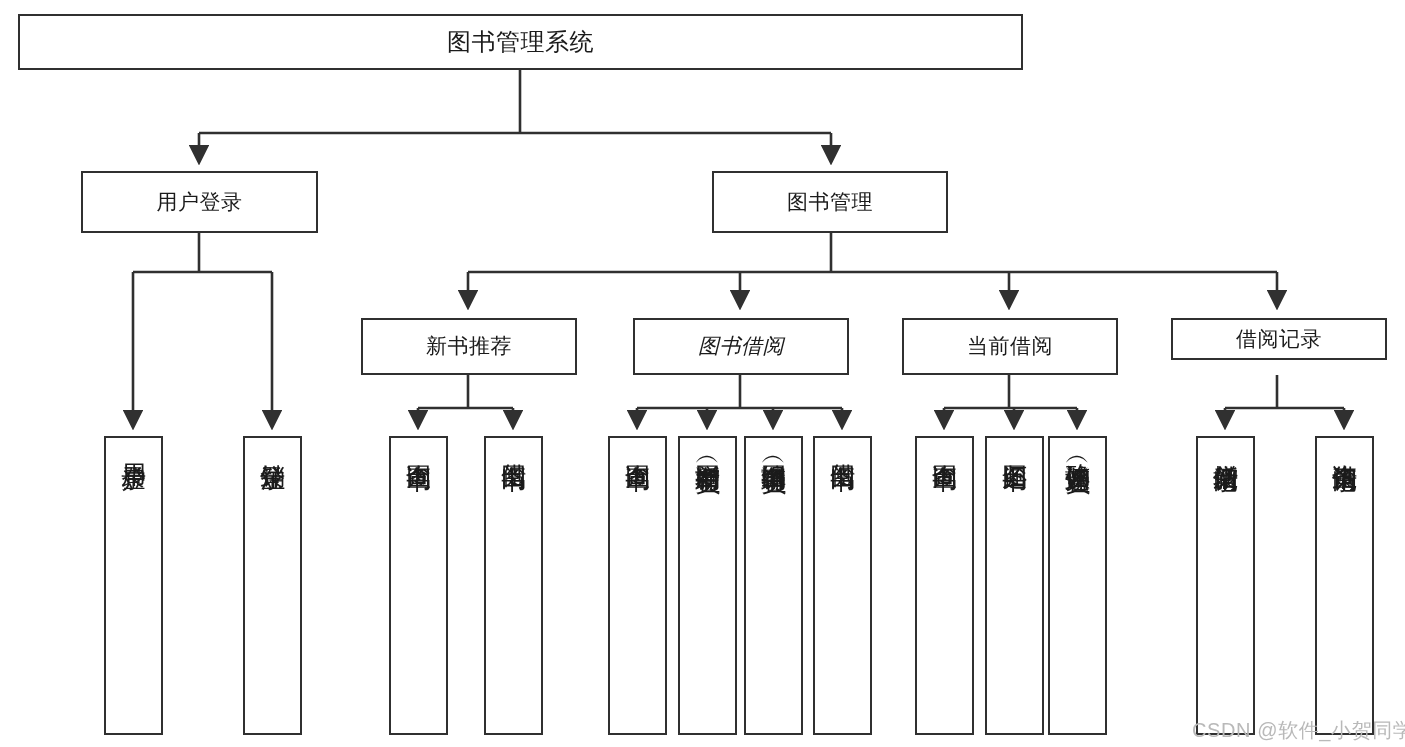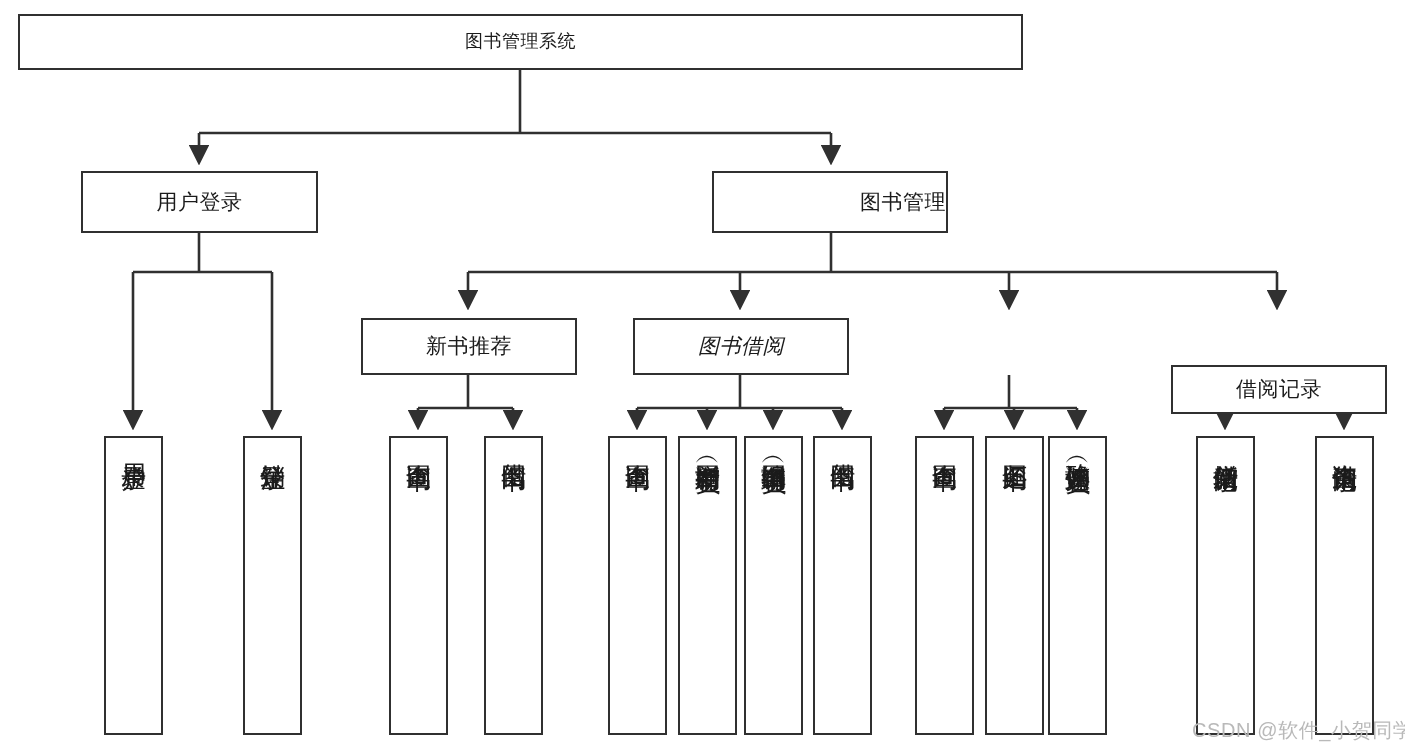--- a/index.html
+++ b/index.html
@@ -50,21 +50,21 @@
     padding-top: 6px;
   }
   .node.vert .label {
     writing-mode: vertical-rl;
     text-orientation: upright;
     font-size: 25px;
     line-height: 1.02;
     letter-spacing: 1px;
     white-space: nowrap;
   }
-  .node.root .label { font-size: 18px; }
+  .node.root .label { font-size: 24px; }
   .watermark {
     position: absolute;
     color: #b9b9b9;
     font-size: 20px;
     letter-spacing: 0.6px;
     white-space: nowrap;
     pointer-events: none;
     font-family: "Liberation Sans", "DejaVu Sans", sans-serif;
   }
 </style>
@@ -124,34 +124,37 @@
   </svg>
 
   <div class="node horiz root" style="left:18px; top:14px; width:1005px; height:56px;">
     <span class="label">图书管理系统</span>
   </div>
 
   <div class="node horiz" style="left:81px; top:171px; width:237px; height:62px;">
     <span class="label">用户登录</span>
   </div>
 
-  <div class="node horiz" style="left:712px; top:171px; width:236px; height:62px;justify-content:flex-end;">
+  <div class="node horiz" style="left:712px; top:171px; width:236px; height:62px;">
     <span class="label">图书管理</span>
   </div>
 
   <div class="node horiz" style="left:361px; top:318px; width:216px; height:57px;">
     <span class="label">新书推荐</span>
   </div>
 
   <div class="node horiz" style="left:633px; top:318px; width:216px; height:57px;font-style:italic;">
     <span class="label">图书借阅</span>
   </div>
 
-
-  <div class="node horiz" style="left:1171px; top:318px; width:216px; height:49px;margin-top:47px;">
+  <div class="node horiz" style="left:902px; top:318px; width:216px; height:57px;">
+    <span class="label">当前借阅</span>
+  </div>
+
+  <div class="node horiz" style="left:1171px; top:318px; width:216px; height:42px;">
     <span class="label">借阅记录</span>
   </div>
 
   <div class="node vert" style="left:104px; top:436px; width:59px; height:299px;">
     <span class="label">用户登录</span>
   </div>
 
   <div class="node vert" style="left:243px; top:436px; width:59px; height:299px;">
     <span class="label">注销登录</span>
   </div>

